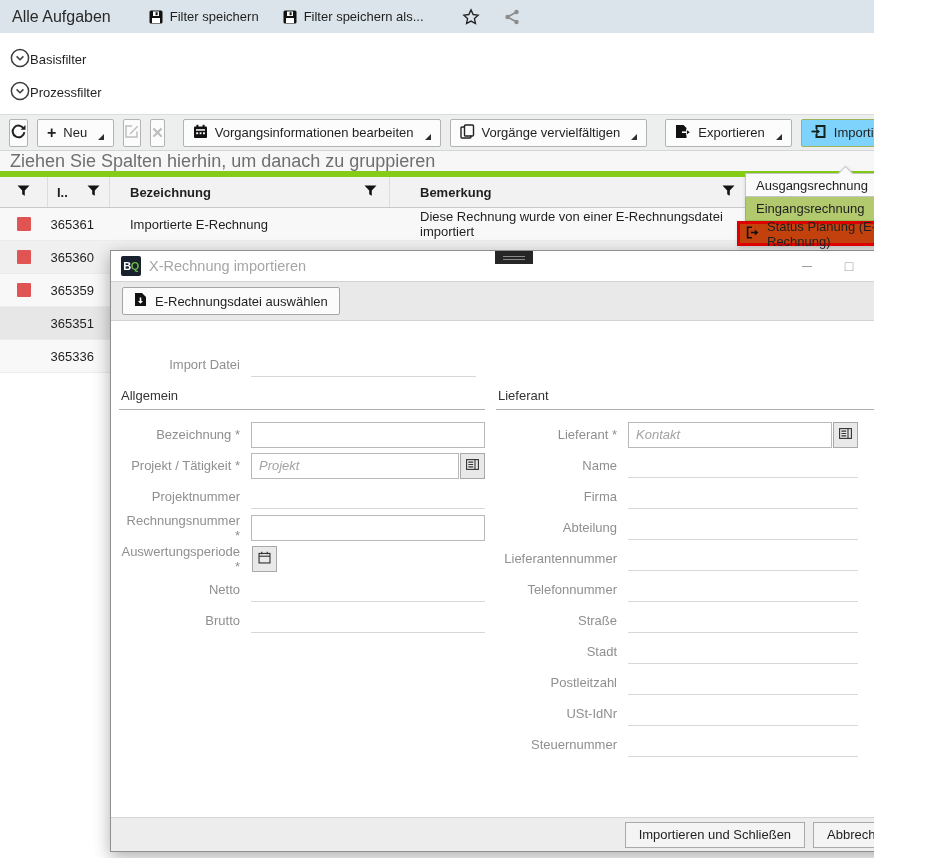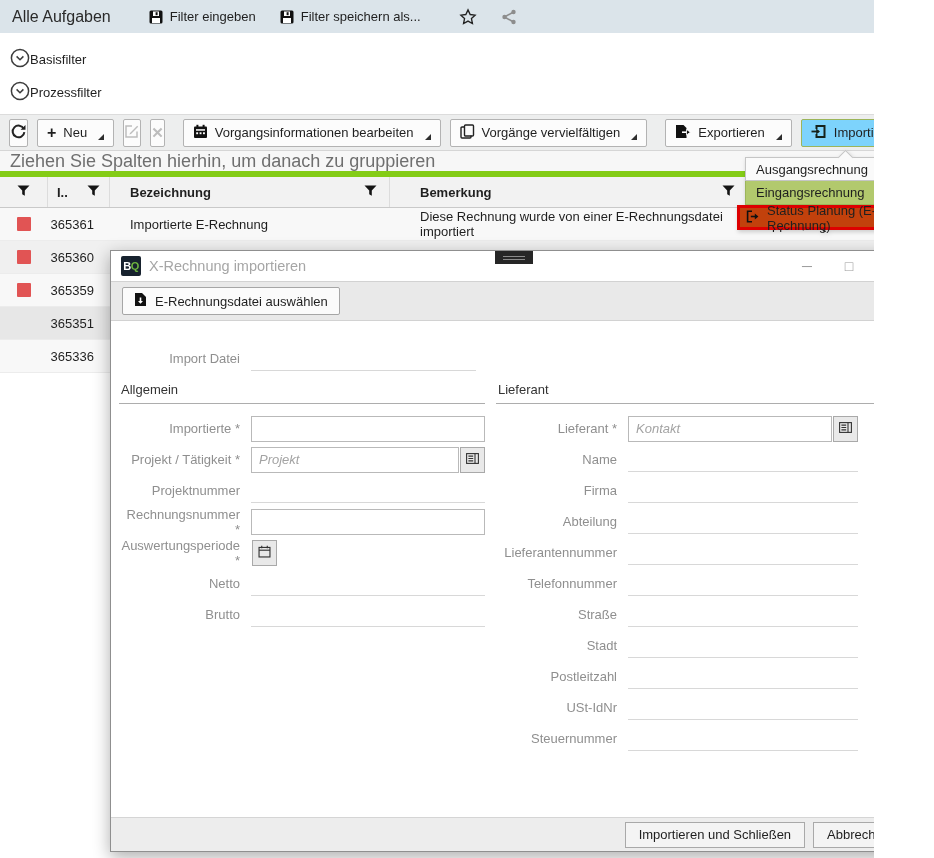--- a/index.html
+++ b/index.html
@@ -48,21 +48,21 @@
   .grid-row.shade2 { background:#f0f0f0; }
   .grid-row.shade3 { background:#e7e7e7; }
   .gr-cell { height:100%; display:flex; align-items:center; }
   .gr-cell.c0 { justify-content:center; }
   .gr-cell.c1 { justify-content:flex-end; padding:0 16px 0 4px; }
   .gr-cell.c2 { padding-left:20px; }
   .gr-cell.c3 { padding-left:30px; }
   .flag { width:14px; height:14px; background:#e15454; border-radius:1px; }
 
   
-  .import-menu { position:absolute; left:745px; top:157px; width:186px; z-index:40;
+  .import-menu { position:absolute; left:745px; top:173px; width:186px; z-index:40;
                  filter:drop-shadow(1px 2px 2px rgba(0,0,0,.18)); }
   .menu-item { height:24px; background:#fafafa; border:1px solid #c5c5c5; border-top-width:0;
                display:flex; align-items:center; justify-content:space-between; padding:0 10px; position:relative; }
   .menu-item:first-child { border-top-width:1px; }
   .menu-item.green { background:#b2c96d; border-color:#9cb55a; }
   .notch { position:absolute; top:-6px; left:94px; width:11px; height:11px; background:#fafafa;
            border-left:1px solid #c5c5c5; border-top:1px solid #c5c5c5; transform:rotate(45deg); }
   .menu-item.annotated { margin-left:-8px; width:194px; border:3px solid #dd0000; background:#c2410c;
                          height:25px; justify-content:flex-start; gap:6px; padding:0 6px; }
 
@@ -78,21 +78,21 @@
              justify-content:center; font-size:11px; font-weight:bold; letter-spacing:-.5px; color:#fff; }
   .bq-logo b { color:#fff; } .bq-logo span { color:#6db33f; font-weight:bold; }
   .dlg-title .title-text { color:#a6a6a6; font-size:14.5px; }
   .win-btns { margin-left:auto; display:flex; align-items:center; gap:33px; color:#9b9b9b;
               font-size:14px; padding-right:8px; }
   .win-btns span { cursor:default; }
   .dlg-toolbar { height:40px; background:#e9e9e9; border-top:1px solid #d2d2d2; border-bottom:1px solid #d2d2d2;
                  display:flex; align-items:center; padding:0 11px; flex:none; }
   .file-btn { height:28px; background:#fbfbfb; border:1px solid #a6a6a6; display:flex; align-items:center;
               gap:8px; padding:0 11px; border-radius:2px; }
-  .dlg-body { flex:1; padding:16px 12px 0 8px; overflow:hidden; }
+  .dlg-body { flex:1; padding:22px 12px 0 8px; overflow:hidden; }
   .frow { display:flex; align-items:center; height:31px; }
   .flabel { width:132px; flex:none; text-align:right; color:#8f8f8f; padding-right:11px; }
   .fctrl { flex:1; display:flex; align-items:center; }
   .box { height:26px; border:1px solid #b9b9b9; background:#fff; flex:1; display:flex; align-items:center; }
   .box input { border:0; outline:0; width:100%; height:100%; padding:0 7px; font:inherit; font-size:13px; color:#333; background:transparent; }
   input::placeholder { color:#a3a3a3; font-style:italic; }
   .uline { border-bottom:1px solid #d8d8d8; height:25px; flex:1; display:flex; align-items:flex-end; }
   .uline input { border:0; outline:0; width:100%; height:100%; font:inherit; font-size:13px; color:#333; background:transparent; padding:0 4px; }
   .sq-btn { width:25px; height:26px; flex:none; background:#e9e9e9; border:1px solid #a9a9a9; margin-left:1px;
             display:flex; align-items:center; justify-content:center; }
@@ -117,21 +117,21 @@
     <div class="app-title">Alle Aufgaben</div>
     <div class="tb-item">
       <span class="tb-icon">
         <svg width="14" height="14">
             <rect x="0.5" y="0.5" width="13" height="13" rx="1.5" fill="#111"></rect>
             <rect x="4" y="1.5" width="6" height="4.5" fill="#fff"></rect>
             <rect x="6.6" y="2.2" width="2" height="3" fill="#111"></rect>
             <rect x="3" y="8" width="8" height="5" fill="#fff"></rect>
           </svg>
       </span>
-      <span>Filter eingeben</span>
+      <span>Filter speichern</span>
     </div>
     <div class="tb-item">
       <span class="tb-icon">
         <svg width="14" height="14">
             <rect x="0.5" y="0.5" width="13" height="13" rx="1.5" fill="#111"></rect>
             <rect x="4" y="1.5" width="6" height="4.5" fill="#fff"></rect>
             <rect x="6.6" y="2.2" width="2" height="3" fill="#111"></rect>
             <rect x="3" y="8" width="8" height="5" fill="#fff"></rect>
           </svg>
       </span>
@@ -406,21 +406,21 @@
             </span>
           </span>
       </div>
 
       <div class="columns">
 
         <div class="col-left">
           <div class="sec-head">Allgemein</div>
 
           <div class="frow">
-            <span class="flabel">Importierte *</span>
+            <span class="flabel">Bezeichnung *</span>
             <span class="fctrl">
                 <span class="box">
                   <input style="">
                 </span>
               </span>
           </div>
           <div class="frow">
             <span class="flabel">Projekt / Tätigkeit *</span>
             <span class="fctrl">
               <span class="box">

